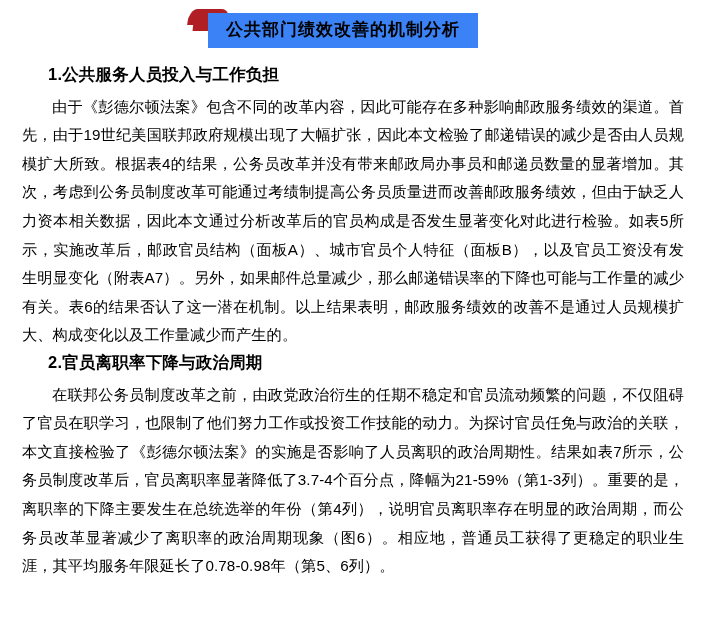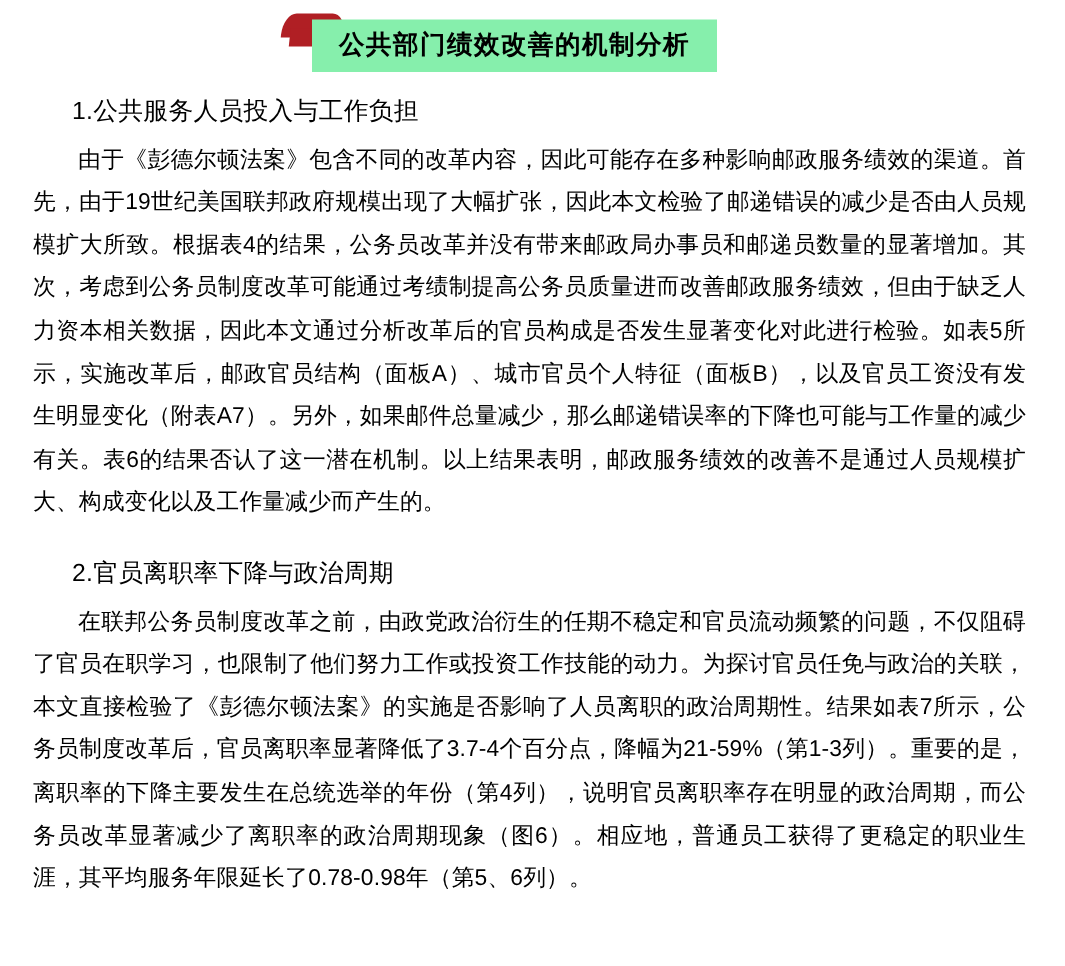--- a/index.html
+++ b/index.html
@@ -25,21 +25,21 @@
     position: relative;
     margin: 0;
     padding-top: 14px;
     height: 44px;
     box-sizing: border-box;
   }
   .title-banner {
     position: absolute;
     left: 208px;
     top: 13px;
-    background: #86efac;
+    background: #3b82f6;
     padding: 5px 18px 7px 18px;
     font-family: "Liberation Sans", "DejaVu Sans", sans-serif;
     font-weight: bold;
     font-size: 17px;
     letter-spacing: 1px;
     color: #000000;
     white-space: nowrap;
   }
   .title-ribbon {
     position: absolute;
@@ -65,29 +65,29 @@
     position: relative;
     z-index: 2;
   }
   
   .content {
     padding: 18px 26px 0 22px;
   }
   h2.section-heading {
     font-family: "Liberation Sans", "DejaVu Sans", sans-serif;
     font-size: 16.5px;
-    font-weight: normal;
+    font-weight: bold;
     margin: 0 0 6px 0;
     padding: 0;
     text-indent: 26px;
     line-height: 1.5;
     letter-spacing: 0.2px;
   }
   h2.section-heading.second {
-    margin-top: 20px;
+    margin-top: 0;
   }
   p.body-par {
     font-family: Liberation Sans, sans-serif;
     font-size: 15.2px;
     line-height: 1.88;
     margin: 0;
     padding: 0;
     text-indent: 30px;
     text-align: justify;
     text-justify: inter-ideograph;

